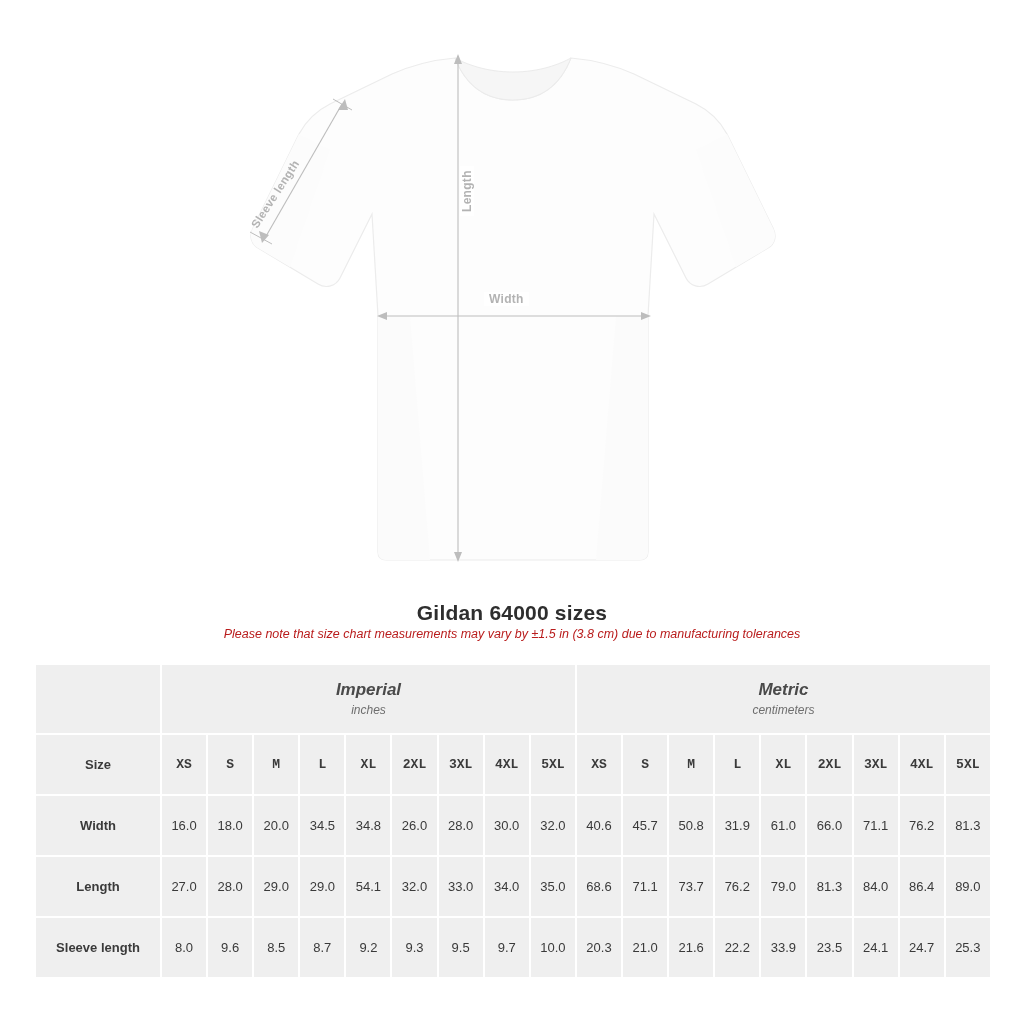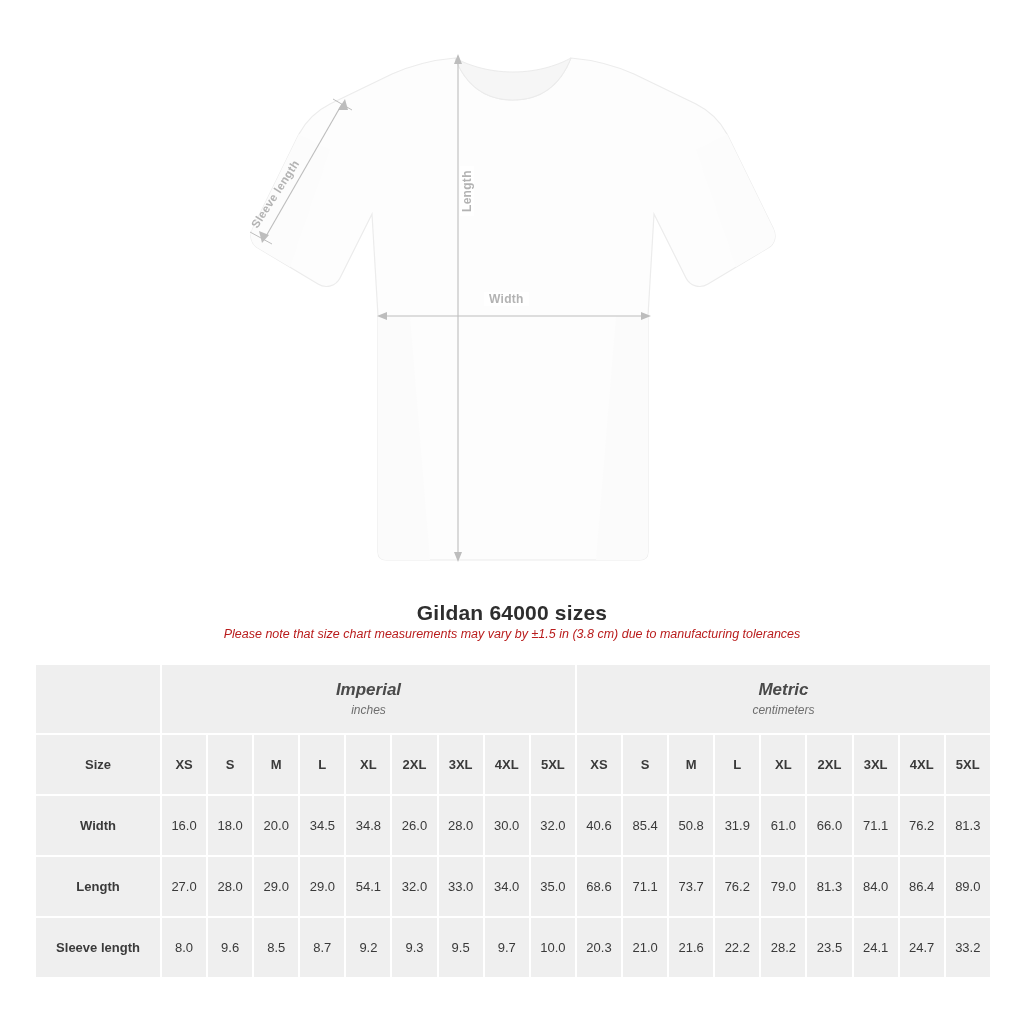--- a/index.html
+++ b/index.html
@@ -118,20 +118,21 @@
   }
   .row-head {
     font-weight: bold;
     font-size: 13.5px;
     color: #3a3a3a;
   }
   .col-head {
     font-weight: bold;
     font-size: 13px;
     color: #3a3a3a;
+    font-family: Liberation Mono, monospace;
   }
   col.label-col { width: 126px; }
   col.data-col { width: 46.1px; }
 </style>
 </head>
 <body>
 
 <div class="page">
 
   <div class="shirt-area">
@@ -267,21 +268,21 @@
           <td>16.0</td>
           <td>18.0</td>
           <td>20.0</td>
           <td>34.5</td>
           <td>34.8</td>
           <td>26.0</td>
           <td>28.0</td>
           <td>30.0</td>
           <td>32.0</td>
           <td>40.6</td>
-          <td>85.4</td>
+          <td>45.7</td>
           <td>50.8</td>
           <td>31.9</td>
           <td>61.0</td>
           <td>66.0</td>
           <td>71.1</td>
           <td>76.2</td>
           <td>81.3</td>
         </tr>
 
         <tr>
@@ -314,22 +315,22 @@
           <td>8.7</td>
           <td>9.2</td>
           <td>9.3</td>
           <td>9.5</td>
           <td>9.7</td>
           <td>10.0</td>
           <td>20.3</td>
           <td>21.0</td>
           <td>21.6</td>
           <td>22.2</td>
-          <td>28.2</td>
+          <td>33.9</td>
           <td>23.5</td>
           <td>24.1</td>
           <td>24.7</td>
-          <td>33.2</td>
+          <td>25.3</td>
         </tr>
       </tbody>
     </table>
   </div>
 </div>
 
 </body></html>

